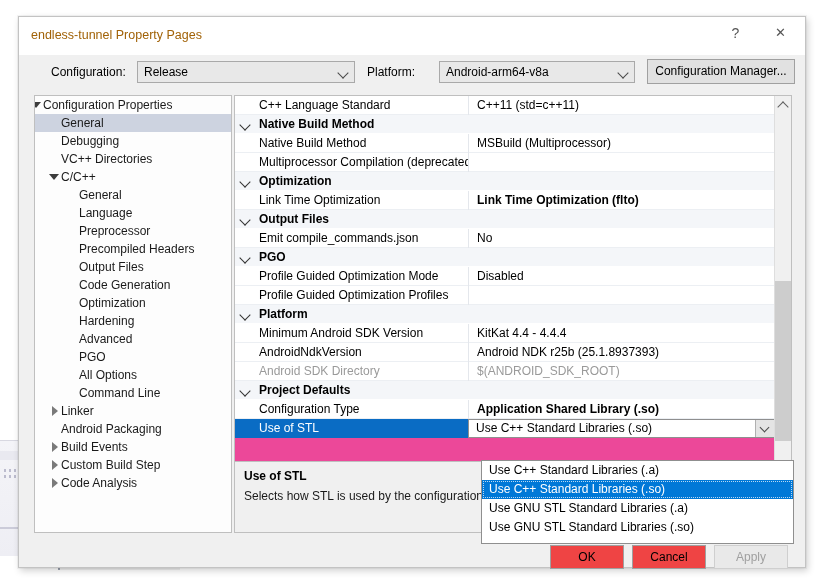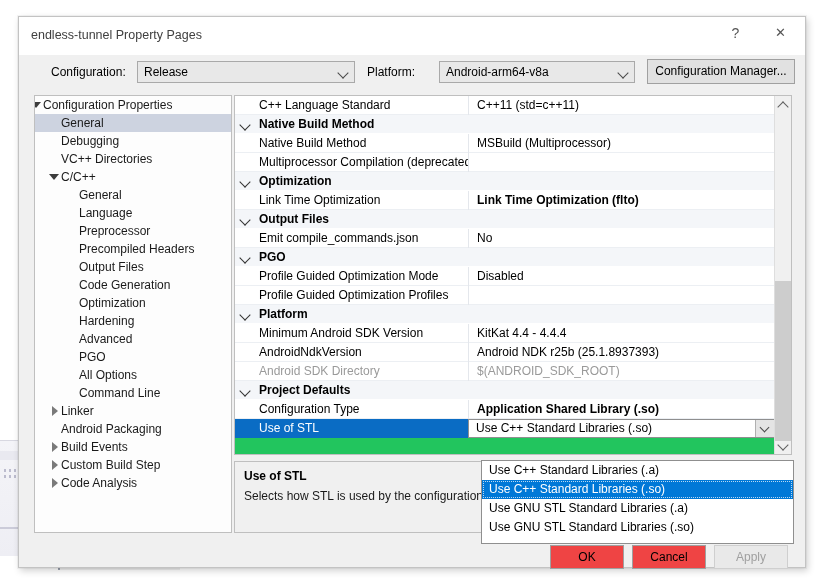--- a/index.html
+++ b/index.html
@@ -85,21 +85,21 @@
     width: 100%;
     height: 38px;
     background: #ffffff;
     box-sizing: border-box;
   }
   #title-text {
     position: absolute;
     left: 12px;
     top: 11px;
     font-size: 12.5px;
-    color: #404040;
+    color: #a16207;
     white-space: nowrap;
   }
   .title-btn {
     position: absolute;
     top: 0;
     width: 45px;
     height: 32px;
     color: #555;
     font-size: 14px;
     line-height: 32px;
@@ -229,23 +229,23 @@
     left: 3px;
     top: 4px;
   }
 
   
   #gridpanel {
     position: absolute;
     left: 215px;
     top: 78px;
     width: 558px;
-    height: 360px;
+    height: 404px;
     border: 1px solid #bfbfbf;
-    background: #22c55e;
+    background: #ec4899;
     box-sizing: border-box;
     overflow: hidden;
   }
   #gridinner {
     position: absolute;
     left: 0; top: 0;
     width: 540px;
     height: 100%;
   }
   .grow {

